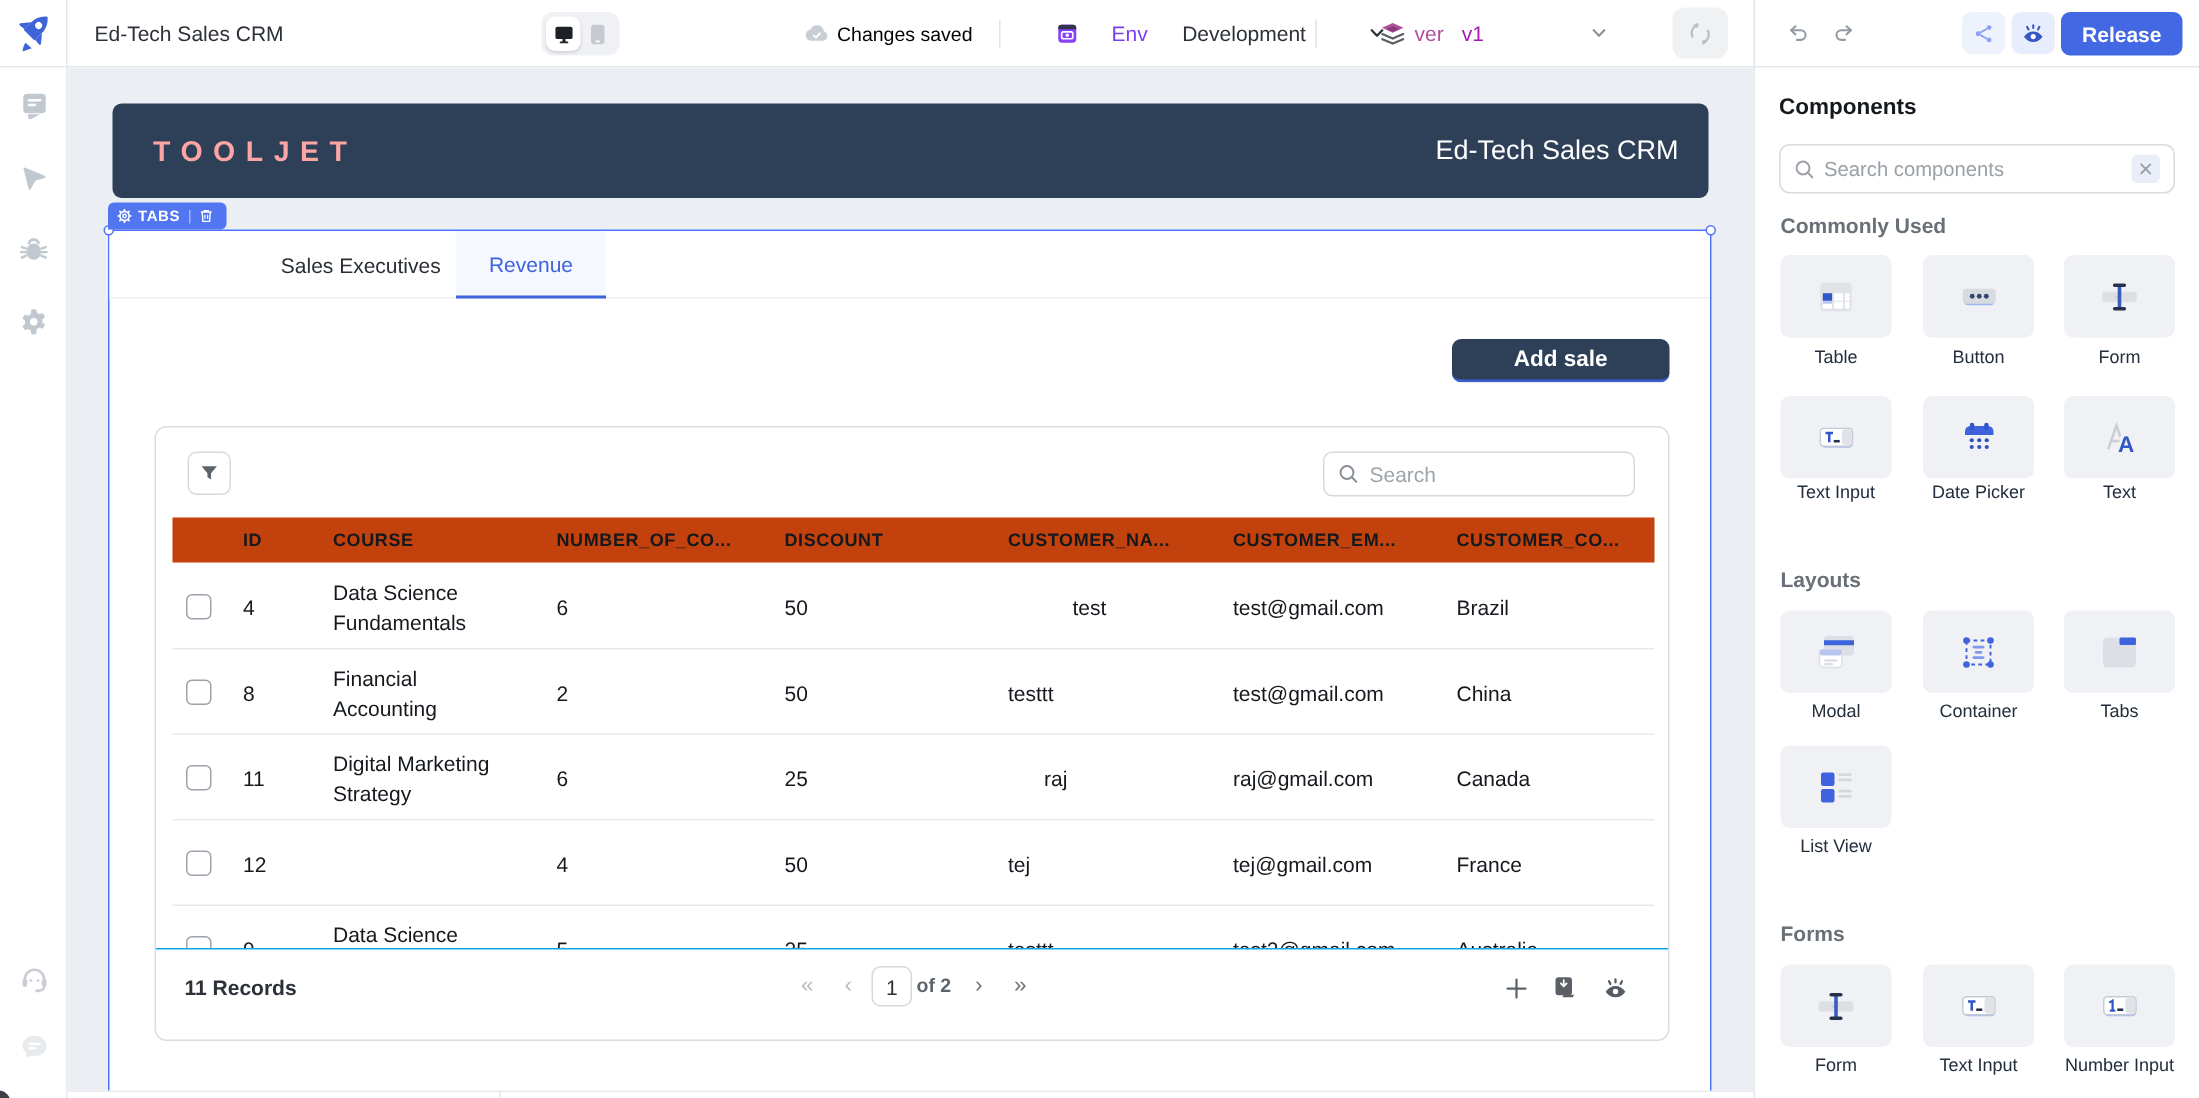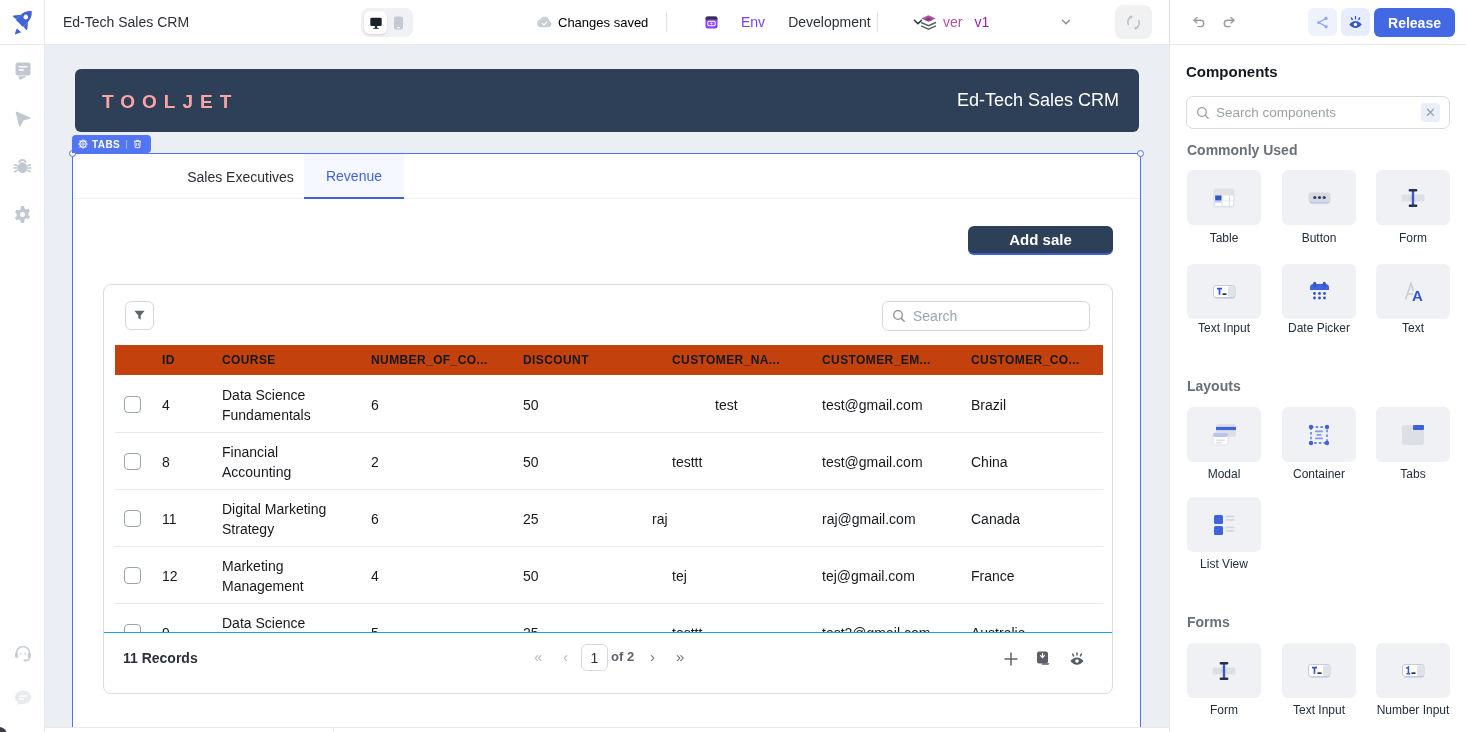--- a/index.html
+++ b/index.html
@@ -302,28 +302,27 @@
             <div class="cell" style="left:557px;">testtt</div>
             <div class="cell" style="left:707px;">test@gmail.com</div>
             <div class="cell" style="left:856px;">China</div>
           </div>
           <div class="trow">
             <div class="cb"></div>
             <div class="cell" style="left:47px;">11</div>
             <div class="cell cell2" style="left:107px; width:128px;">Digital Marketing Strategy</div>
             <div class="cell" style="left:256px;">6</div>
             <div class="cell" style="left:408px;">25</div>
-            <div class="cell" style="left:537px;">raj</div>
+            <div class="cell" style="left:581px;">raj</div>
             <div class="cell" style="left:707px;">raj@gmail.com</div>
             <div class="cell" style="left:856px;">Canada</div>
           </div>
           <div class="trow">
             <div class="cb"></div>
             <div class="cell" style="left:47px;">12</div>
-            <div class="cell cell2" style="left:107px; width:128px;">Marketing Management</div>
             <div class="cell" style="left:256px;">4</div>
             <div class="cell" style="left:408px;">50</div>
             <div class="cell" style="left:557px;">tej</div>
             <div class="cell" style="left:707px;">tej@gmail.com</div>
             <div class="cell" style="left:856px;">France</div>
           </div>
           <div class="trow" style="border-bottom:none;">
             <div class="cb"></div>
             <div class="cell" style="left:47px;">9</div>
             <div class="cell cell2" style="left:107px; width:128px;">Data Science Fundamentals</div>

